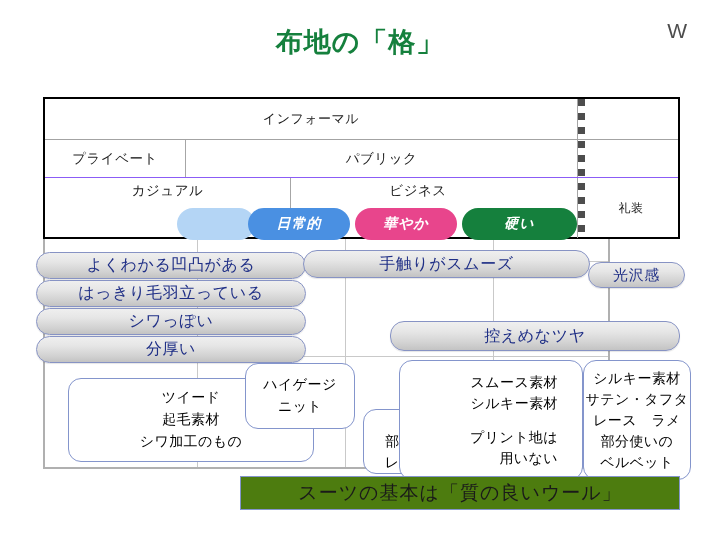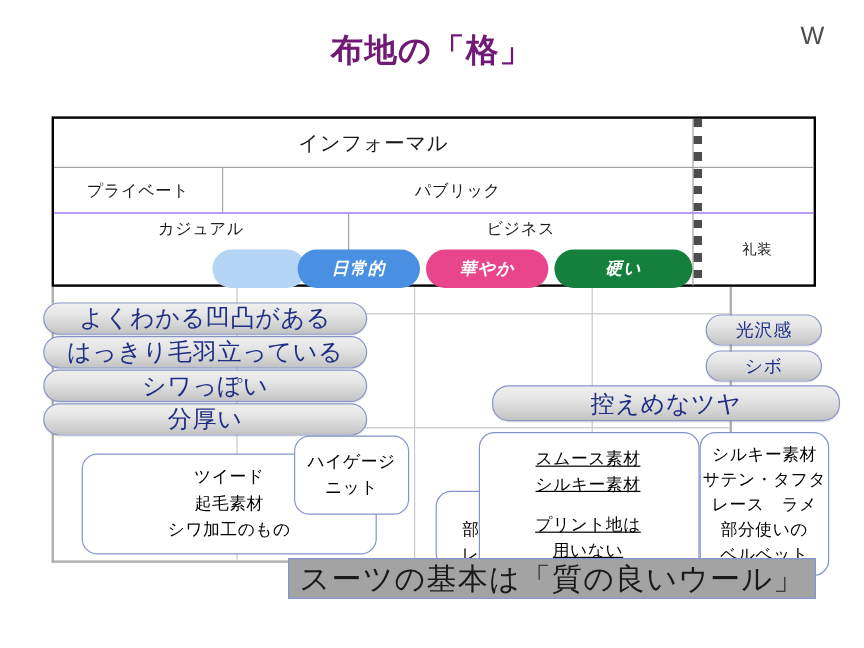--- a/index.html
+++ b/index.html
@@ -17,21 +17,21 @@
 
   
   #page-title {
     position: absolute;
     left: 0; top: 24px; width: 720px;
     text-align: center;
     font-family: "Liberation Serif", "DejaVu Serif", serif;
     font-size: 27px;
     font-weight: bold;
     letter-spacing: 1px;
-    color: #701a75;
+    color: #15803d;
   }
   #wmark {
     position: absolute;
     right: 33px; top: 19px;
     font-family: "Liberation Sans", sans-serif;
     font-size: 21px;
     color: #4d4d4d;
     letter-spacing: 0px;
   }
 
@@ -70,21 +70,21 @@
   .row1 { top: 0px;  height: 40px; }
   .row2 { top: 40px; height: 38px; border-top: 1px solid #a3a3a3; }
   .row3 { top: 78px; height: 61px; border-top: 1px solid #8b5cf6; }
 
   .cell {
     position: absolute;
     box-sizing: border-box;
     display: flex;
     align-items: center;
     justify-content: center;
-    font-size: 17px;
+    font-size: 13px;
     color: #1a1a1a;
     letter-spacing: 0.5px;
     font-family: "Liberation Sans", "DejaVu Sans", sans-serif;
   }
   .cell.small { font-size: 13.5px; }
   .cell.tiny  { font-size: 12px; }
 
   .vsep {
     position: absolute;
     width: 1px; background: #a6a6a6;
@@ -121,21 +121,21 @@
   .gbox {
     position: absolute;
     box-sizing: border-box;
     border: 1px solid #8793c4;
     border-radius: 14px;
     background: linear-gradient(to bottom, #efefef 0%, #e6e6e6 35%, #d2d2d2 75%, #c3c3c3 100%);
     display: flex;
     align-items: center;
     justify-content: center;
     color: #1f2f86;
-    font-size: 20px;
+    font-size: 16px;
     letter-spacing: 0.6px;
     font-family: "Liberation Sans", "DejaVu Sans", sans-serif;
     box-shadow: 0 1px 1px rgba(0,0,0,0.10);
   }
   .gbox.sm { font-size: 15px; }
 
   
   .wbox {
     position: absolute;
     box-sizing: border-box;
@@ -146,35 +146,35 @@
     flex-direction: column;
     align-items: center;
     justify-content: center;
     color: #000;
     font-size: 14px;
     line-height: 1.55;
     letter-spacing: 0.4px;
     font-family: "Liberation Sans", "DejaVu Sans", sans-serif;
   }
   .wbox .ln { white-space: pre; }
-  .wbox.right { padding-right: 2px; text-decoration: underline; }
+  .wbox.right { align-items: flex-end; padding-right: 24px; }
   .wbox.tight { line-height: 1.5; }
 
   
   #suit-caption {
     position: absolute;
-    left: 240px; top: 465px;
+    left: 240px; top: 476px;
     width: 440px; height: 34px;
     box-sizing: border-box;
     border: 1px solid #8495cc;
-    background: #a3a3a3;
-    display: flex;
-    align-items: center;
-    justify-content: center;
-    font-size: 25px;
+    background: #4d7c0f;
+    display: flex;
+    align-items: center;
+    justify-content: center;
+    font-size: 19px;
     letter-spacing: 1px;
     color: #1a1a1a;
     font-family: "Liberation Sans", "DejaVu Sans", sans-serif;
   }
 </style>
 </head>
 <body>
 
 <div class="slide">
 
@@ -201,49 +201,49 @@
       <div class="cell small" style="left:0px; top:0; width:140px; height:100%;">プライベート</div>
       <div class="vsep" style="left:140px; top:0; height:100%;"></div>
       <div class="cell small" style="left:141px; top:0; width:391px; height:100%;text-align:right;">パブリック</div>
       <div class="vsep" style="left:532px; top:0; height:100%;"></div>
       <div class="cell" style="left:540px; top:0; width:92px; height:100%;"></div>
     </div>
 
     <div class="tbl-row row3">
       <div class="cell small" style="left:0px; top:0px; width:245px; height:26px;">カジュアル</div>
       <div class="vsep" style="left:245px; top:0; height:100%;"></div>
-      <div class="cell small" style="left:246px; top:0px; width:286px; height:26px;text-align:center;">ビジネス</div>
+      <div class="cell small" style="left:230px; top:0px; width:286px; height:26px;text-align:center;">ビジネス</div>
       <div class="vsep" style="left:532px; top:0; height:100%;"></div>
       <div class="cell tiny" style="left:540px; top:0; width:92px; height:100%;">礼装</div>
     </div>
 
     <div id="formal-divider"></div>
   </div>
 
   <div class="pill" style="left: 177px; top: 208px; width: 78px; background: rgb(180, 213, 245);"></div>
   <div class="pill" style="left: 248px; top: 208px; width: 102px; background: rgb(74, 144, 226);">日常的</div>
   <div class="pill" style="left: 355px; top: 208px; width: 102px; background: rgb(232, 69, 140);">華やか</div>
   <div class="pill" style="left: 462px; top: 208px; width: 115px; background: #15803d;">硬い</div>
 
   <div class="gbox" style="left:36px; top:252px; width:270px; height:27px;">よくわかる凹凸がある</div>
   <div class="gbox" style="left:36px; top:280px; width:270px; height:27px;">はっきり毛羽立っている</div>
   <div class="gbox" style="left:36px; top:308px; width:270px; height:27px;">シワっぽい</div>
   <div class="gbox" style="left:36px; top:336px; width:270px; height:27px;">分厚い</div>
 
+  <div class="gbox" style="left:303px; top:250px; width:287px; height:28px;">手触りがスムーズ</div>
   <div class="gbox sm" style="left:588px; top:262px; width:97px; height:26px;">光沢感</div>
-  <div class="gbox sm" style="left:588px; top:292px; width:97px; height:26px;">シボ</div>
-  <div class="gbox" style="left:410px; top:321px; width:290px; height:30px;text-align:center;">控えめなツヤ</div>
+  <div class="gbox" style="left:390px; top:321px; width:290px; height:30px;text-align:center;">控えめなツヤ</div>
 
   <div class="wbox" style="left:68px; top:378px; width:246px; height:84px;">
     <span class="ln">ツイード</span>
     <span class="ln">起毛素材</span>
     <span class="ln">シワ加工のもの</span>
   </div>
 
-  <div class="wbox" style="left:245px; top:363px; width:96px; height:66px;border-radius:13px;">
+  <div class="wbox" style="left:245px; top:363px; width:110px; height:66px;border-radius:13px;">
     <span class="ln">ハイゲージ</span>
     <span class="ln">ニット</span>
   </div>
 
   <div class="wbox" style="left:363px; top:409px; width:117px; height:65px;">
     <span class="ln">控えめ</span>
     <span class="ln">部分使いの</span>
     <span class="ln">レースなど</span>
   </div>
 

